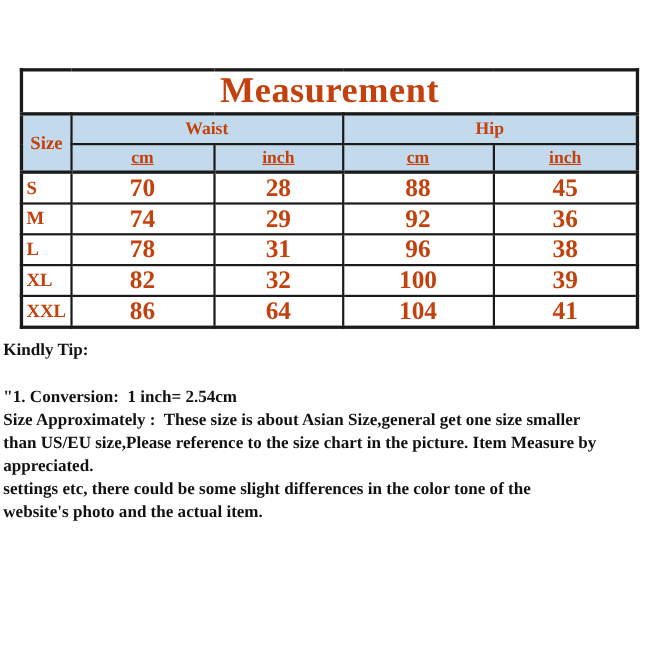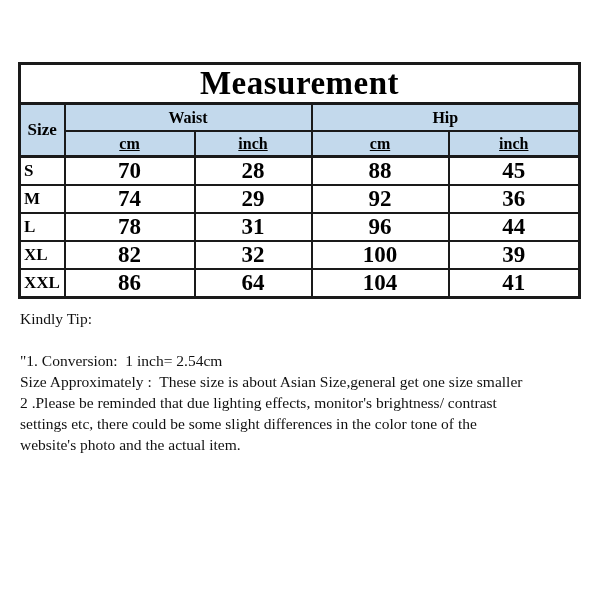--- a/index.html
+++ b/index.html
@@ -23,21 +23,21 @@
     width: 560px;
     border-collapse: collapse;
     table-layout: fixed;
   }
   .size-table td, .size-table th {
     border: 2px solid #1a1a1a;
     padding: 0;
     font-weight: bold;
     text-align: center;
     vertical-align: middle;
-    color: #000000;
+    color: #c2410c;
     margin-left: 16px;
   }
   .size-table { border: 3px solid #1a1a1a; }
   .title-cell {
     height: 37px;
     font-size: 33px;
     letter-spacing: 0.5px;
     background: #ffffff;
     border-bottom-width: 3px !important;
   }
@@ -59,23 +59,23 @@
     height: 25px;
     font-size: 23px;
     background: #ffffff;
   }
   .size-table tbody tr:first-child th,
   .size-table tbody tr:first-child td { border-top-width: 3px; }
 
   
   .tips {
     position: absolute;
-    left: 20px; top: 308px;
+    left: 3px; top: 308px;
     width: 566px;
-    font-weight: normal;
+    font-weight: bold;
     font-size: 15.5px;
     line-height: 21px;
   }
   .tips-heading {
     margin: 0 0 21px 0;
     font-size: 15.5px;
   }
   .tip-line {
     white-space: pre-wrap;
     margin: 0;
@@ -123,21 +123,21 @@
         <td>74</td>
         <td>29</td>
         <td>92</td>
         <td>36</td>
       </tr>
       <tr class="body-row">
         <th>L</th>
         <td>78</td>
         <td>31</td>
         <td>96</td>
-        <td>44</td>
+        <td>38</td>
       </tr>
       <tr class="body-row">
         <th>XL</th>
         <td>82</td>
         <td>32</td>
         <td>100</td>
         <td>39</td>
       </tr>
       <tr class="body-row">
         <th>XXL</th>
@@ -146,18 +146,19 @@
         <td>104</td>
         <td>41</td>
       </tr>
     </tbody>
   </table>
 
   <div class="tips">
     <p class="tips-heading">Kindly Tip:</p>
     <p class="tip-line">"1. Conversion:  1 inch= 2.54cm</p>
     <p class="tip-line">Size Approximately :  These size is about Asian Size,general get one size smaller</p>
-    <p class="tip-line">2 .Please be reminded that due lighting effects, monitor's brightness/ contrast</p>
+    <p class="tip-line">than US/EU size,Please reference to the size chart in the picture. Item Measure by</p>
+    <p class="tip-line">appreciated.</p>
     <p class="tip-line">settings etc, there could be some slight differences in the color tone of the</p>
     <p class="tip-line">website's photo and the actual item.</p>
   </div>
 
 </div>
 
 </body></html>

